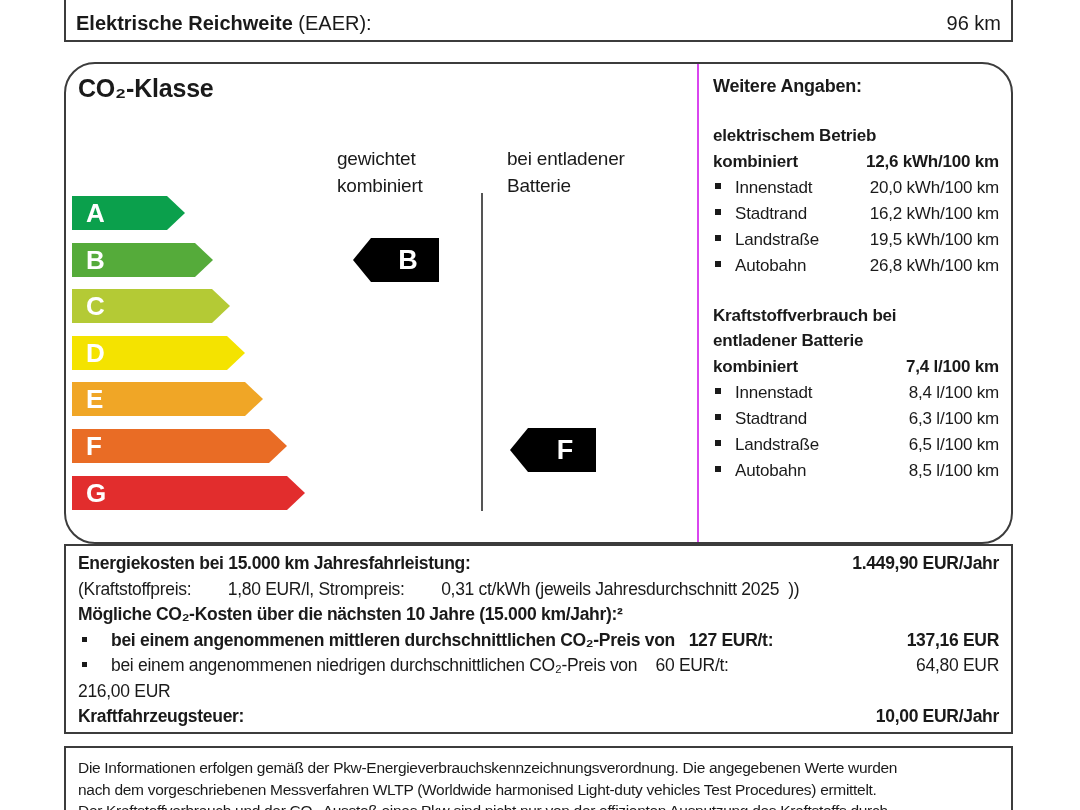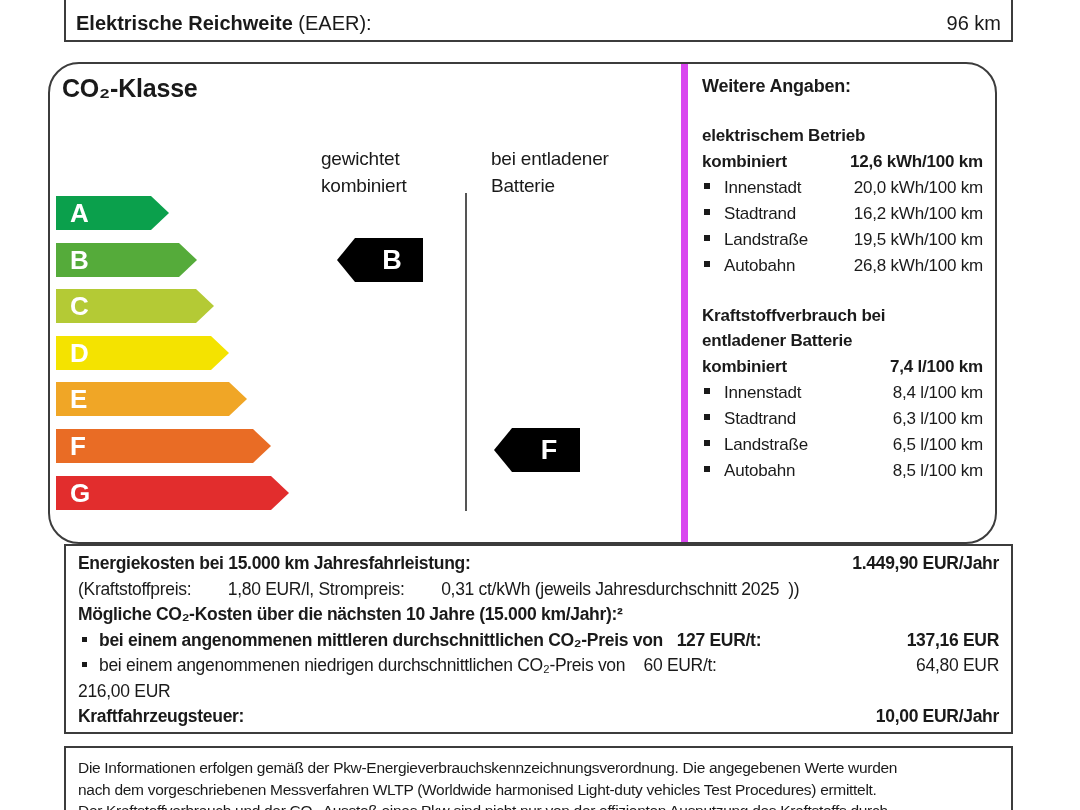--- a/index.html
+++ b/index.html
@@ -13,21 +13,21 @@
   
   #top-box{left:64px;top:-36px;width:949px;height:78px;}
   .kv-row{display:flex;justify-content:space-between;align-items:center;
           padding:0 10px 0 10px;font-size:20px;}
   #row-partial{margin-top:4px;height:36px;line-height:36px;}
   #row-eaer{height:34px;line-height:34px;}
   .lbl-bold{font-weight:bold;}
   .lbl-rest{font-weight:normal;}
 
   
-  #main-box{left:48px;top:62px;width:949px;height:482px;border-radius:31px;}
+  #main-box{left:64px;top:62px;width:949px;height:482px;border-radius:31px;}
   #main-inner{position:relative;width:100%;height:100%;}
   #co2-title{font-weight:bold;font-size:25px;padding:10px 0 0 12px;letter-spacing:-0.2px;}
   #co2-subtitle{font-size:22px;padding:4px 0 0 12px;letter-spacing:-0.2px;}
   .col-header{position:absolute;font-size:19px;line-height:27px;letter-spacing:-0.2px;}
   #col-weighted{left:271px;top:81px;}
   #col-depleted{left:441px;top:81px;}
   #col-divider{position:absolute;left:415px;top:129px;width:2px;height:318px;background:#555;}
 
   .scale-arrow{position:absolute;left:6px;height:34px;display:flex;align-items:center;
     clip-path:polygon(0 0,calc(100% - 18px) 0,100% 50%,calc(100% - 18px) 100%,0 100%);}
@@ -42,37 +42,37 @@
 
   .rating-arrow{position:absolute;width:86px;height:44px;background:#000;
     clip-path:polygon(0 50%,18px 0,100% 0,100% 100%,18px 100%);
     display:flex;align-items:center;justify-content:center;}
   .rating-arrow span{color:#fff;font-weight:bold;font-size:27px;padding-left:24px;}
   #rating-weighted{left:287px;top:174px;}
   #rating-depleted{left:444px;top:364px;}
 
   
   #panel{position:absolute;left:631px;top:0;width:314px;height:100%;
-         border-left:7px solid #d946ef;box-sizing:border-box;
+         border-left:2px solid #d946ef;box-sizing:border-box;
          padding:12px 12px 0 14px;font-size:17px;letter-spacing:-0.2px;}
   #panel-title{font-weight:bold;font-size:18px;margin-bottom:26px;}
   .section-heading{font-weight:bold;line-height:25.5px;}
   .combined-row{display:flex;justify-content:space-between;font-weight:bold;line-height:26px;}
   .item-row{display:flex;align-items:baseline;line-height:26px;}
   .bullet{width:6px;height:6px;background:#1a1a1a;flex:0 0 6px;align-self:center;
           margin:0 14px 3px 2px;}
   .item-label{flex:1 1 auto;}
   .item-value{white-space:nowrap;}
   .section-gap{height:24px;}
 
   
   #cost-box{left:64px;top:544px;width:949px;height:190px;
             padding:5px 12px 12px 12px;font-size:17.5px;letter-spacing:-0.3px;}
   .cost-row{display:flex;justify-content:space-between;line-height:25.5px;}
-  .cost-left{display:flex;align-items:center;white-space:pre-wrap;}
+  .cost-left{display:flex;align-items:center;white-space:pre-wrap;gap:12px;}
   .bold{font-weight:bold;}
   .cost-bullet{width:5px;height:5px;background:#1a1a1a;flex:0 0 5px;align-self:center;
                margin:0 12px 2px 4px;}
   .amount{white-space:nowrap;}
   .plain-row{line-height:25.5px;white-space:pre-wrap;}
 
   
   #footer-box{left:64px;top:746px;width:949px;height:100px;
               padding:9px 12px 0 12px;font-size:15.5px;line-height:21.5px;letter-spacing:-0.3px;}
 </style>

